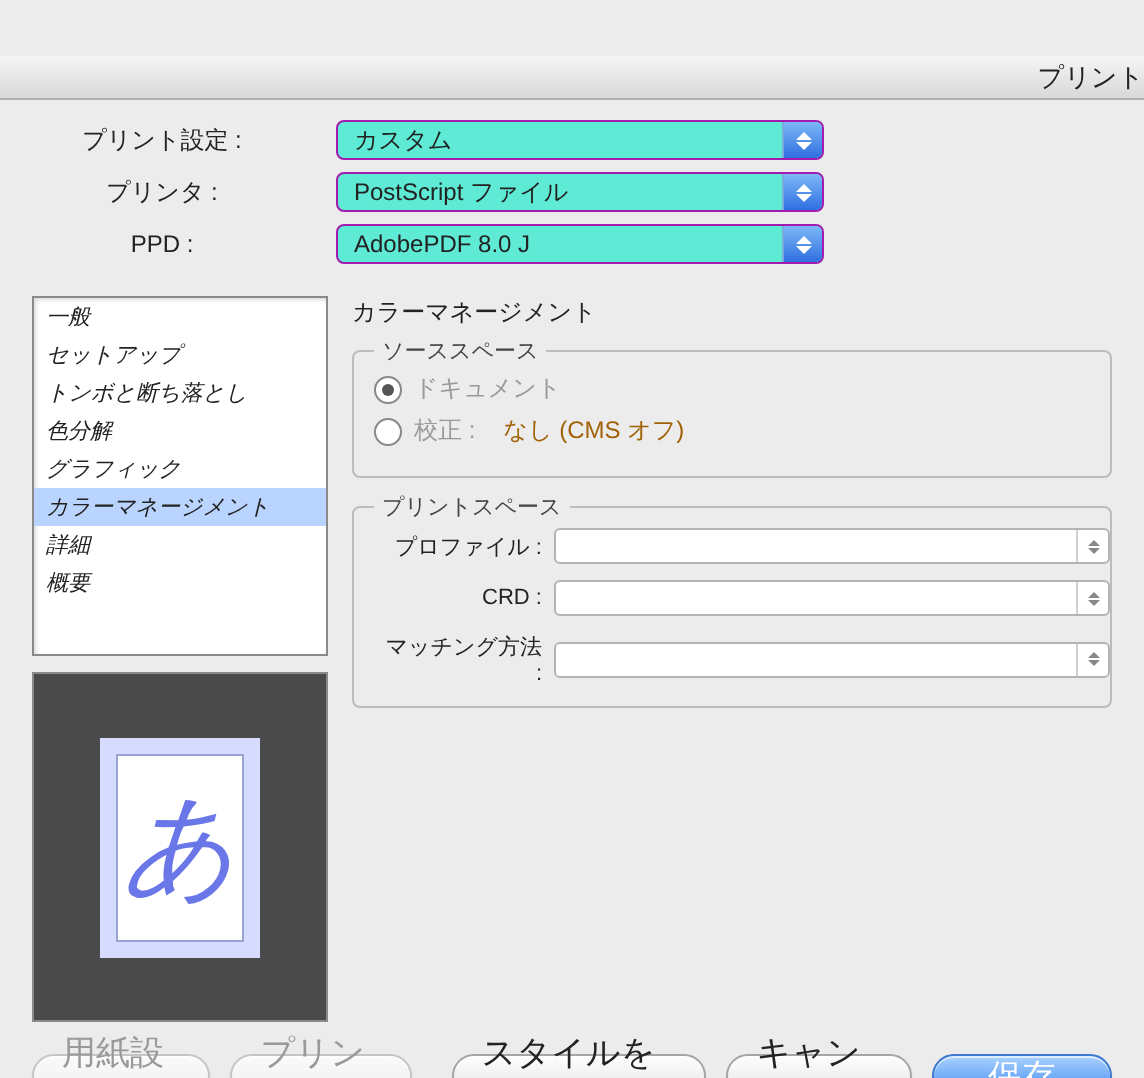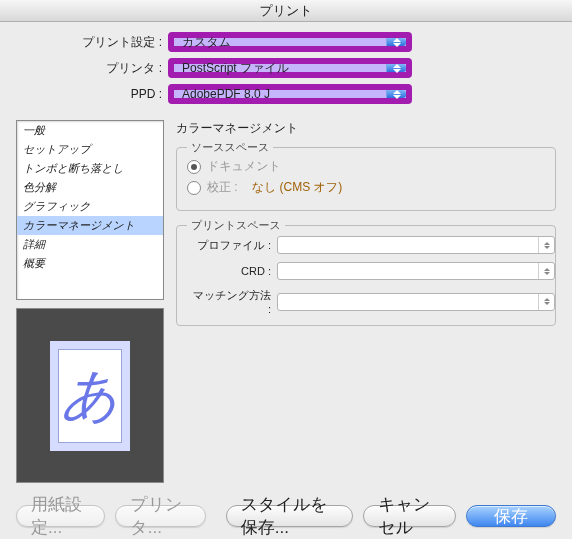--- a/index.html
+++ b/index.html
@@ -1,22 +1,22 @@
 <!DOCTYPE html>
 <html><head>
 <meta charset="utf-8">
 <style>
 * { box-sizing: border-box; margin: 0; padding: 0; font-family: "Hiragino Kaku Gothic Pro", "Lucida Grande", sans-serif; }
 body { background: #ececec; width: 572px; height: 539px; overflow: hidden; }
 .window { width: 572px; height: 539px; background: #ececec; display: flex; flex-direction: column; }
-.titlebar { height: 22px; background: linear-gradient(#f6f6f6,#d8d8d8); border-bottom: 1px solid #b0b0b0; text-align: center; font-size: 13px; line-height: 22px; color: #222; }
+.titlebar { height: 22px; background: linear-gradient(#f6f6f6,#d8d8d8); border-bottom: 1px solid #b0b0b0; text-align: right; font-size: 13px; line-height: 22px; color: #222; margin-top: 28px; }
 .top-section { padding: 10px 20px 6px 0; }
 .row { display: flex; align-items: center; margin-bottom: 6px; }
-.row-label { width: 168px; text-align: right; font-size: 12px; color: #222; padding-right: 6px; }
-.aqua-select { position: relative; flex: 0 0 244px; height: 20px; background: #c4b5fd; border: 6px solid #a21caf; border-radius: 4px; display: flex; align-items: center; font-size: 12px; cursor: pointer; }
+.row-label { width: 168px; text-align: center; font-size: 12px; color: #222; padding-right: 6px; }
+.aqua-select { position: relative; flex: 0 0 244px; height: 20px; background: #5eead4; border: 1px solid #a21caf; border-radius: 4px; display: flex; align-items: center; font-size: 12px; cursor: pointer; }
 .aqua-select .sel-text { padding-left: 8px; color: #222; }
 .aqua-select .sel-end { position: absolute; right: 0; top: 0; width: 20px; height: 100%; background: linear-gradient(#7db8f7,#2f6fe0); border-left: 1px solid #7aa8e0; border-radius: 0 3px 3px 0; display: flex; flex-direction: column; align-items: center; justify-content: center; gap: 1px; }
 .aqua-select .sel-end .tri { width: 0; height: 0; border-left: 4px solid transparent; border-right: 4px solid transparent; }
 .aqua-select .sel-end .up { border-bottom: 4px solid #fff; }
 .aqua-select .sel-end .down { border-top: 4px solid #fff; }
 .body-area { flex: 1; display: flex; padding: 4px 16px 8px 16px; gap: 12px; }
 .left-col { width: 148px; display: flex; flex-direction: column; gap: 8px; font-style: italic; }
 .listbox { height: 180px; background: #fff; border: 1px solid #8a8a8a; box-shadow: inset 1px 1px 2px rgba(0,0,0,.15); overflow: hidden; }
 .listbox .item { font-size: 11px; padding: 2px 6px; color: #222; cursor: pointer; }
 .listbox .item.selected { background: #b8d4ff; }

